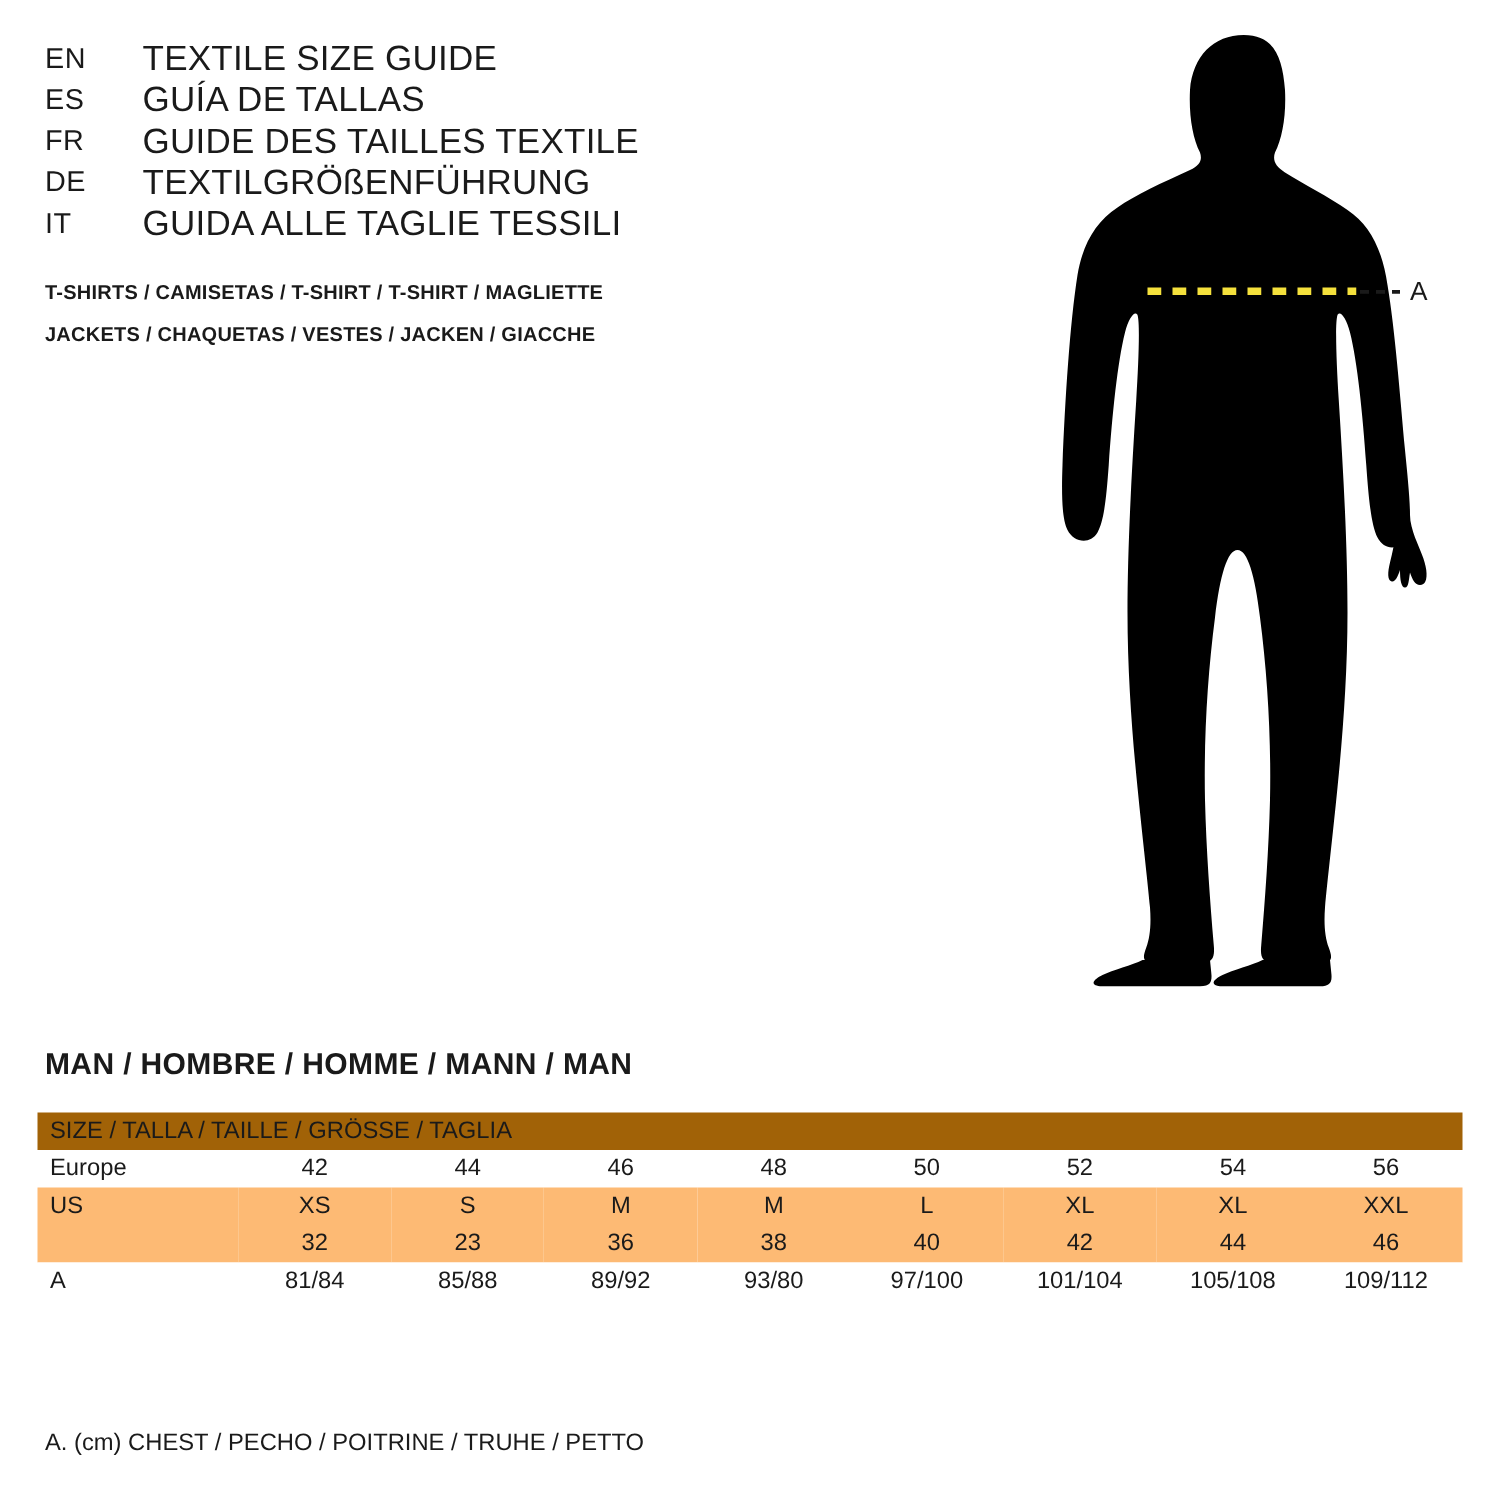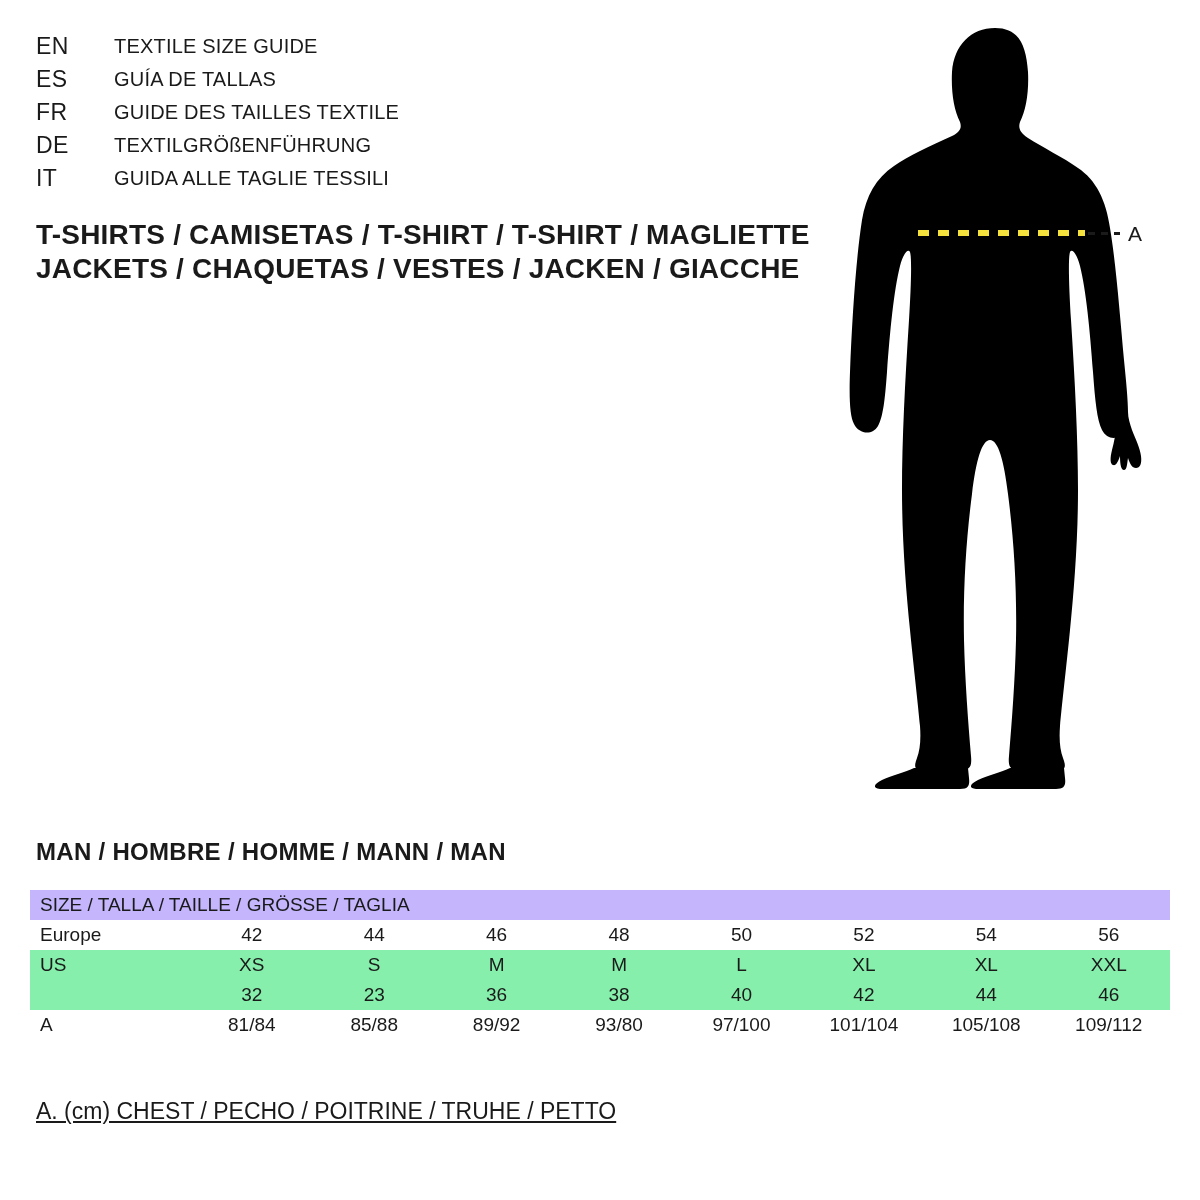--- a/index.html
+++ b/index.html
@@ -29,34 +29,34 @@
     align-items: center;
     height: 33px;
   }
   .lang-code {
     width: 78px;
     font-size: 23px;
     letter-spacing: 0.4px;
     color: #1a1a1a;
   }
   .lang-text {
-    font-size: 20px;
+    font-size: 28px;
     letter-spacing: 0.2px;
     color: #1a1a1a;
     white-space: nowrap;
   }
 
   .garment-lines {
     position: absolute;
     left: 36px;
     top: 218px;
     width: 760px;
   }
   .garment-line {
-    font-size: 28px;
+    font-size: 16px;
     font-weight: bold;
     letter-spacing: 0.2px;
     color: #1a1a1a;
     line-height: 34px;
     white-space: nowrap;
   }
 
   
   .figure-wrap {
     position: absolute;
@@ -101,50 +101,49 @@
     width: 1140px;
     border-collapse: collapse;
     font-size: 19px;
   }
   table.size-table td {
     padding: 0;
     height: 30px;
     vertical-align: middle;
   }
   .row-header td {
-    background: #c4b5fd;
+    background: #a16207;
     font-size: 19px;
     color: #1a1a1a;
     height: 32px;
   }
   .row-header td:first-child {
     padding-left: 10px;
   }
   .row-light td { background: #ffffff; }
-  .row-grey td { background: #86efac; }
+  .row-grey td { background: #fdba74; }
 
   .lbl-cell {
     width: 160px;
     padding-left: 10px !important;
     text-align: left;
     color: #1a1a1a;
   }
   .val-cell {
     text-align: center;
     width: 122px;
     color: #1a1a1a;
   }
 
   .footnote {
     position: absolute;
     left: 36px;
-    top: 1098px;
-    font-size: 23px;
-    color: #1a1a1a;
-    text-decoration: underline;
+    top: 1144px;
+    font-size: 19px;
+    color: #1a1a1a;
   }
 </style>
 </head>
 <body>
 
 <div class="lang-block">
   <div class="lang-row">
     <span class="lang-code">EN</span>
     <span class="lang-text">TEXTILE SIZE GUIDE</span>
   </div>

